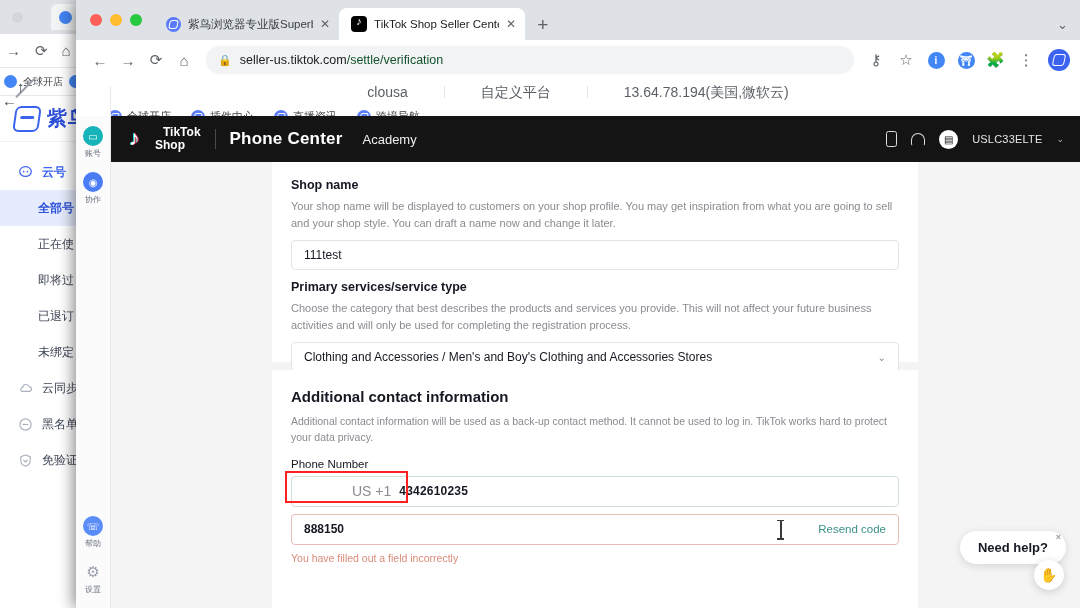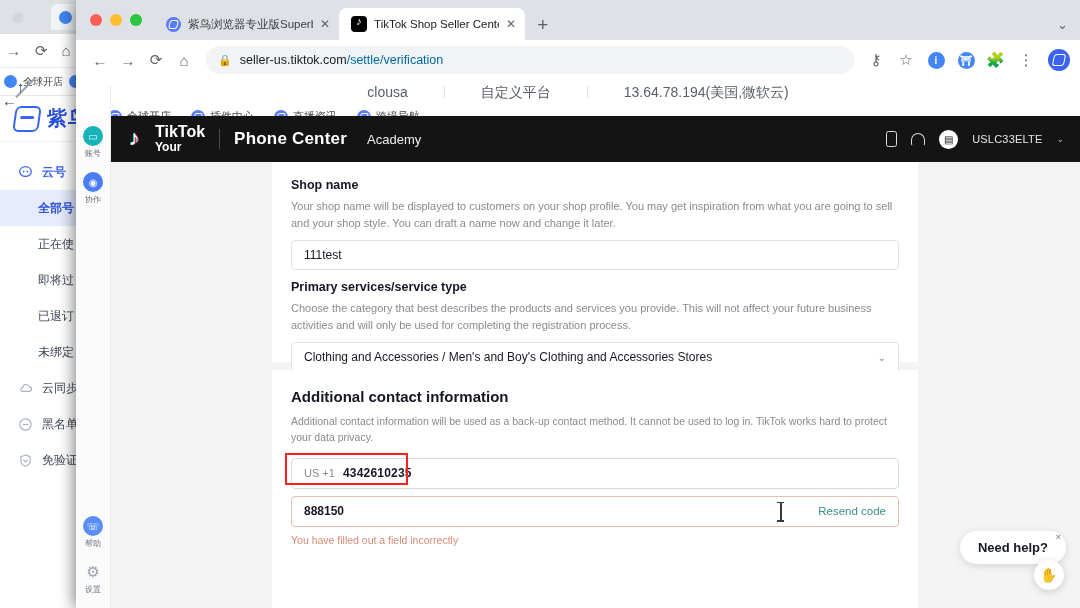--- a/index.html
+++ b/index.html
@@ -162,21 +162,21 @@
     color: #5f6368; font-size: 15px; flex: none; cursor: pointer;
   }
   #omnibox {
     flex: 1; height: 28px; margin: 0 8px;
     background: #f1f3f4; border-radius: 14px;
     display: flex; align-items: center; gap: 8px;
     padding: 0 12px; min-width: 0;
   }
   #omnibox .lock { font-size: 11px; color: #5f6368; }
   #url { font-size: 12.5px; color: #202124; white-space: nowrap; }
-  #url .dim { color: #0369a1; }
+  #url .dim { color: #14532d; }
   #tb-right { display: flex; align-items: center; gap: 2px; }
   .ext-circ {
     width: 17px; height: 17px; border-radius: 50%;
     background: #4285f4; display:flex; align-items:center; justify-content:center;
     color:#fff; font-size:10px; font-weight:bold;
   }
   #avatar-chrome {
     width: 22px; height: 22px; border-radius: 50%;
     background: #3b63f0; margin-left: 6px; position:relative;
   }
@@ -249,21 +249,21 @@
   }
   #tt-note .n2 {
     position:absolute; left:4px; top:0; color:#fe2c55;
     font-size:21px; line-height:21px; font-weight:bold;
   }
   #tt-note .n3 {
     position:absolute; left:3px; top:0; color:#fff;
     font-size:21px; line-height:21px; font-weight:bold;
   }
   #tt-wordmark { line-height: 1.05; }
-  #tt-wordmark .l1 { color:#fff; font-size:16px; font-weight:bold; display:block; }
+  #tt-wordmark .l1 { color:#fff; font-size:12px; font-weight:bold; display:block;margin-left:8px; }
   #tt-wordmark .l2 { color:#fff; font-size:12px; font-weight:bold; display:block; }
   #tt-divider { width:1px; height:20px; background:#4a4a4a; margin:0 14px; }
   #tt-seller { color:#fff; font-size:17px; font-weight:bold; letter-spacing:.2px; }
   #tt-academy { color:#eee; font-size:13px; margin-left:20px; cursor:pointer; }
   #tt-right { margin-left:auto; display:flex; align-items:center; gap:14px; }
   #tt-mobile {
     width:11px; height:16px; border:1.4px solid #ddd; border-radius:2.5px;
   }
   #tt-headset {
     width:14px; height:13px; border:1.6px solid #ddd;
@@ -321,21 +321,21 @@
   }
   .small-label {
     font-size: 11.5px; color: #161823; margin-bottom: 6px;
   }
   #phone-row {
     position: relative;
     height: 31px; border: 1px solid #cfdedd; border-radius: 4px;
     display: flex; align-items: center; padding: 0 12px;
     background: #fff;
   }
-  #phone-cc { font-size: 11px; color: #8a8b91; margin-right: 8px; }
+  #phone-cc { font-size: 14px; color: #8a8b91; margin-right: 8px; margin-left: 48px; }
   #phone-num { font-size: 12px; color: #161823; font-weight: 600; letter-spacing:.2px; }
 
   
   #annot-box {
     position: absolute; left: -7px; top: -6px;
     width: 123px; height: 32px;
     border: 2.5px solid #ff2020; pointer-events: none;
     z-index: 5;
   }
 
@@ -572,21 +572,21 @@
 
       <div id="tt-header">
         <div id="tt-logo">
           <span id="tt-note">
             <span class="n1">♪</span>
               <span class="n2">♪</span>
               <span class="n3">♪</span>
           </span>
           <span id="tt-wordmark">
             <span class="l1">TikTok</span>
-            <span class="l2">Your</span>
+            <span class="l2">Shop</span>
           </span>
         </div>
         <span id="tt-divider"></span>
         <span id="tt-seller">Phone Center</span>
         <span id="tt-academy">Academy</span>
         <div id="tt-right">
           <span id="tt-mobile"></span>
           <span id="tt-headset"></span>
           <span id="tt-shop-avatar">▤</span>
           <span id="tt-user">USLC33ELTE</span>
@@ -608,20 +608,21 @@
             <span class="chev">⌄</span>
           </div>
         </div>
 
         <div id="card-gap"></div>
 
         <div class="card" id="card2">
           <div class="sec-title">Additional contact information</div>
           <div class="sec-desc">Additional contact information will be used as a back-up contact method. It cannot be used to log in. TikTok works hard to protect your data privacy.</div>
 
+          <div class="small-label">Phone Number</div>
 
           <div id="phone-row">
             <span id="phone-cc">US +1</span>
             <span id="phone-num">4342610235</span>
             <span id="annot-box"></span>
           </div>
 
           <div id="code-row">
             <span id="code-val">888150</span>
             <span id="ibeam">

